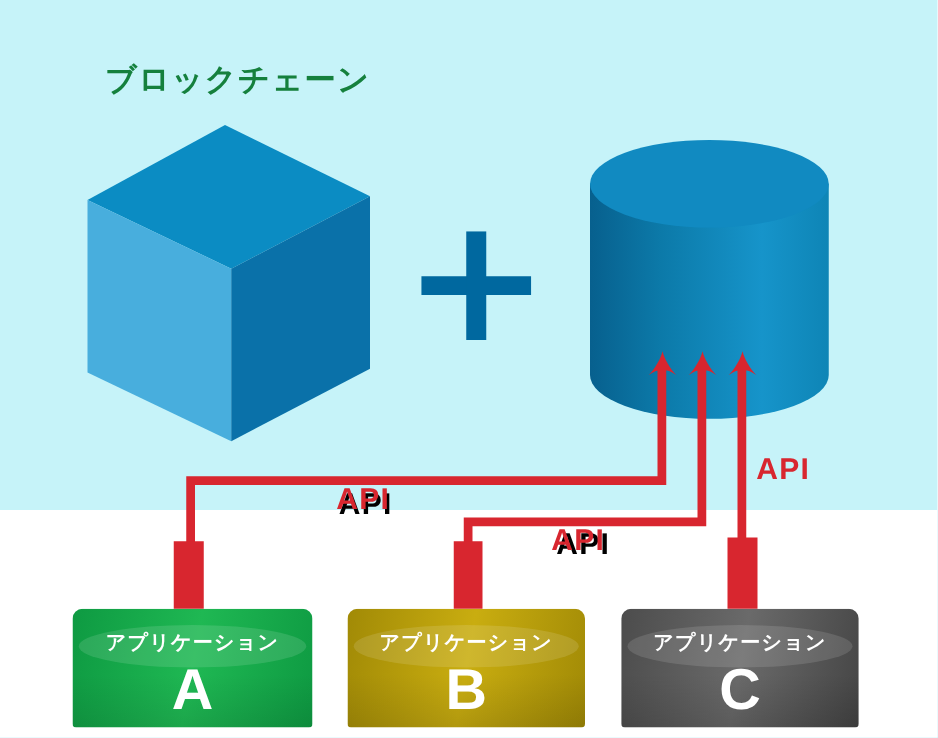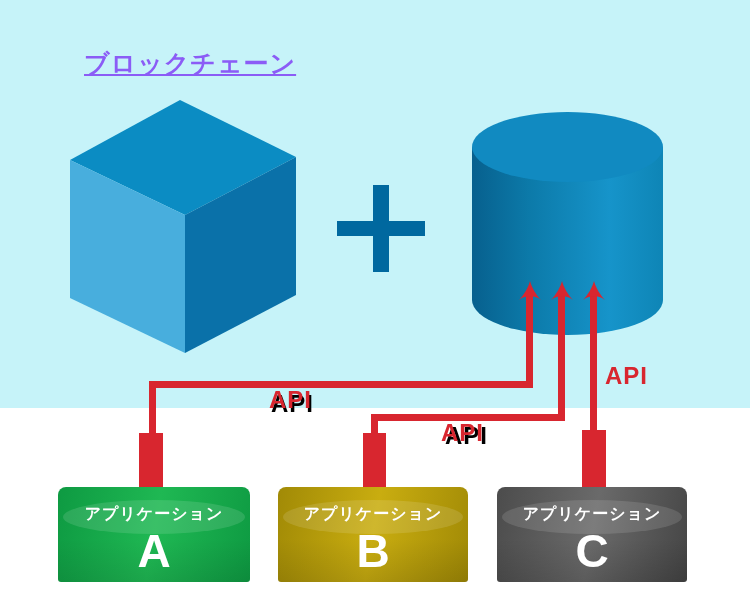--- a/index.html
+++ b/index.html
@@ -7,23 +7,22 @@
     position:relative;width:750px;height:590px;overflow:hidden;
     background:#ffffff;
     font-family:"Liberation Sans", sans-serif;
   }
   .bg-top{
     position:absolute;left:0;top:0;width:750px;height:408px;
     background:#c6f3f9;
   }
   .title{
     position:absolute;
-    color:#8b5cf6;font-size:25px;font-weight:bold;letter-spacing:1px;
+    color:#15803d;font-size:25px;font-weight:bold;letter-spacing:1px;
     white-space:nowrap;
-    text-decoration:underline;
   }
   .title-blockchain{left:84px;top:47px;}
   .title-middleware{left:494px;top:49px;}
   .abs{position:absolute;}
   .api-label{
     position:absolute;color:#d8262f;font-size:24px;font-weight:bold;
     letter-spacing:1px;white-space:nowrap;
   }
   .api-a{left:269px;top:386px;text-shadow:2px 4px 0 #000000;}
   .api-b{left:441px;top:419px;text-shadow:4px 3px 0 #000000;}

